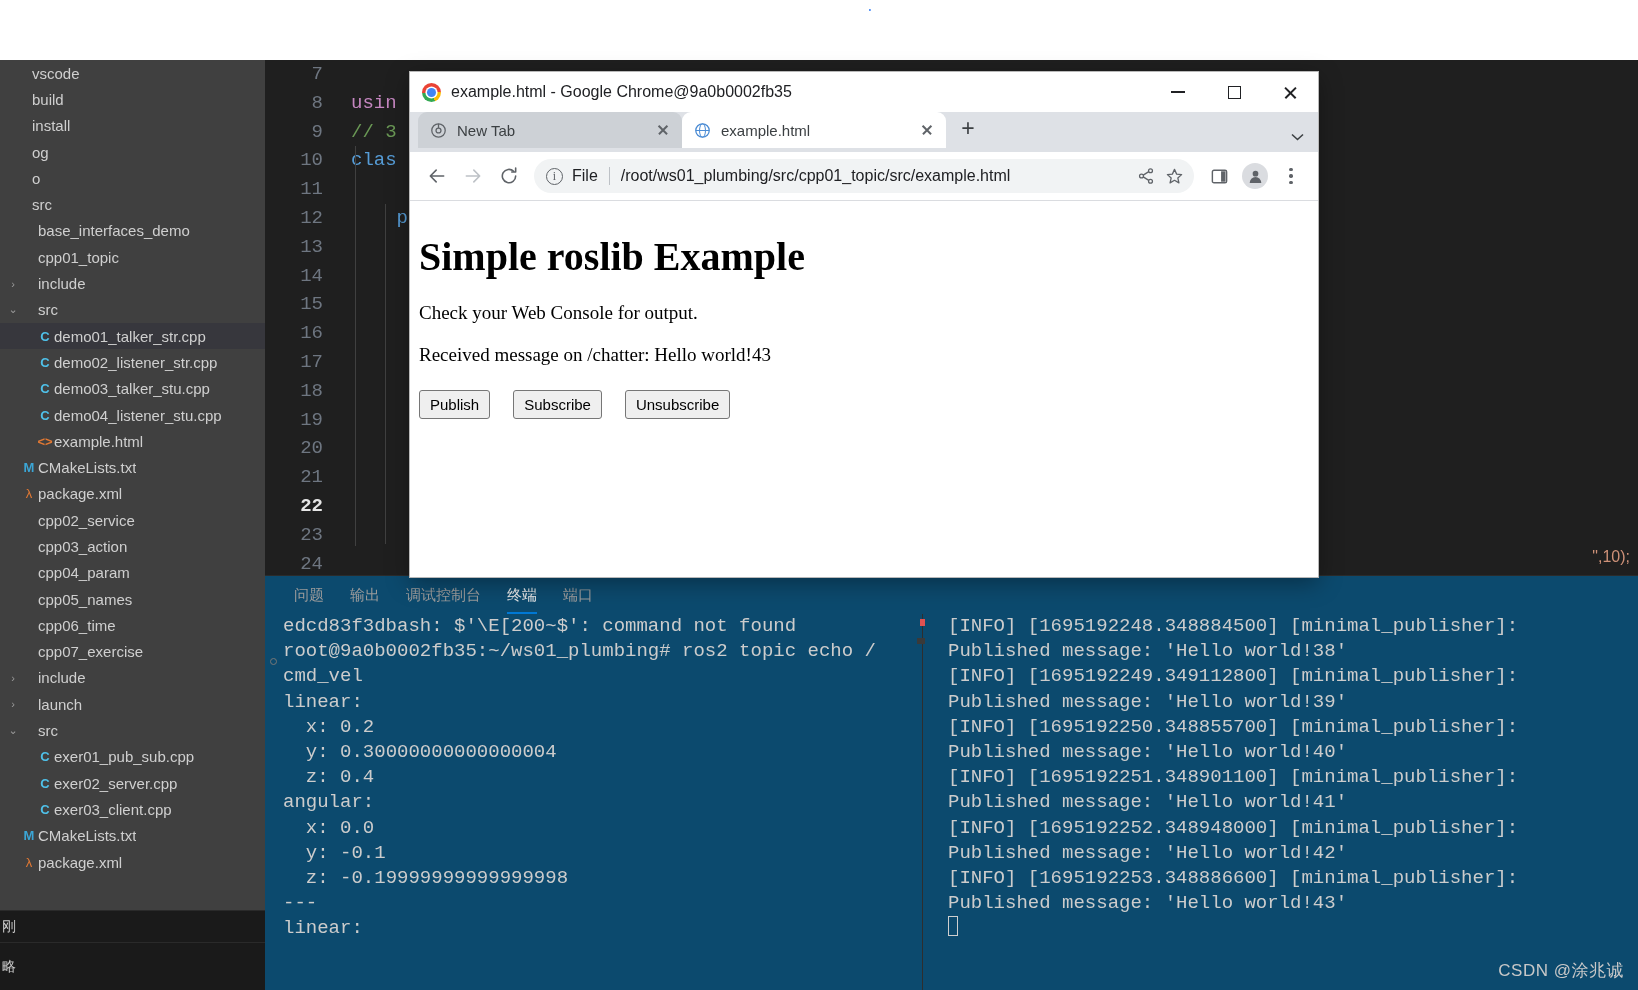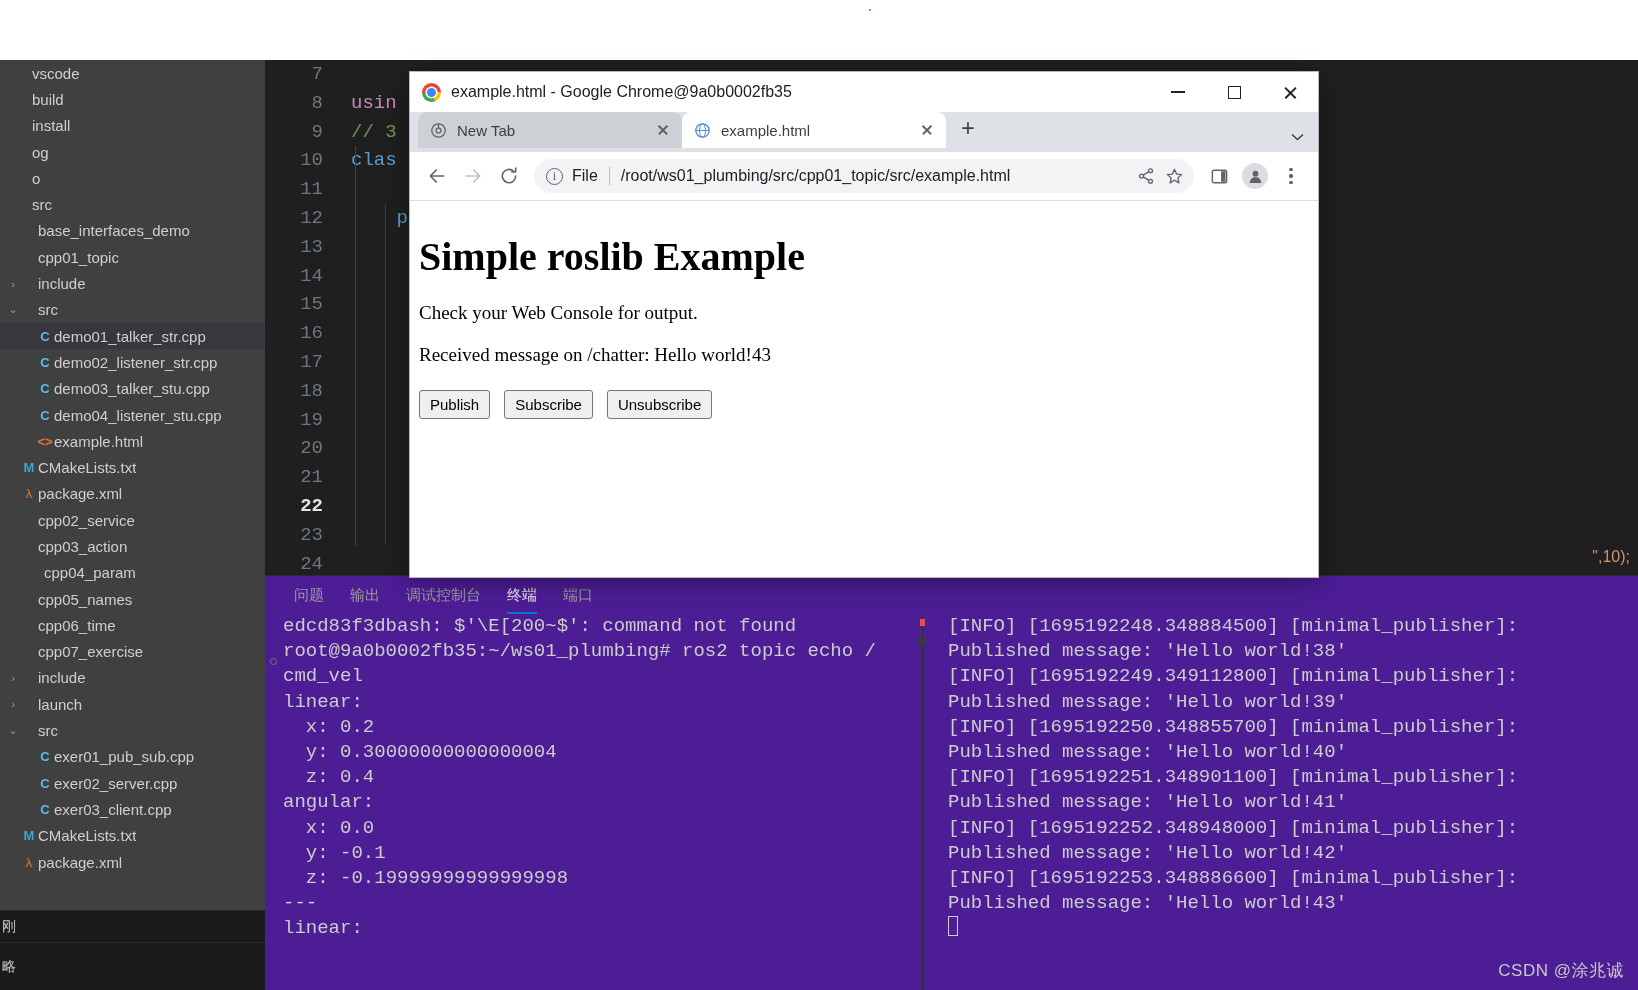--- a/index.html
+++ b/index.html
@@ -72,21 +72,21 @@
   .kw-green { color: #6a9955; }
   .kw-str { color: #ce9178; }
   .kw-plain { color: #d4d4d4; }
   .indent-guide {
     position: absolute; width: 1px; background: #404040;
   }
 
   
   .panel {
     position: absolute; left: 265px; top: 515px; width: 1373px; height: 415px;
-    background: #4c1d95; border-top: 1px solid #2b2b2b;
+    background: #0c4a6e; border-top: 1px solid #2b2b2b;
   }
   .panel-tabs {
     position: absolute; left: 0; top: 0; height: 38px; width: 100%;
     display: flex; align-items: center; padding-left: 16px; gap: 0;
   }
   .ptab {
     color: #9b9b9b; font-size: 15px; padding: 0 13px; height: 38px;
     display: flex; align-items: center; position: relative;
     font-family: "Liberation Sans", sans-serif;
   }
@@ -236,21 +236,21 @@
   .dots-v { display:flex; flex-direction:column; gap:3px; align-items:center; }
   .dots-v i { width:3.4px; height:3.4px; border-radius:50%; background:#5f6368; display:block; }
 
   .cr-viewport {
     background: #ffffff; height: 337px; padding: 24px 0 0 9px;
     border-top: 1px solid #dadce0;
     font-family: "Liberation Serif", serif;
   }
   .pg-h1 { font-size: 40px; font-weight: bold; color: #000; margin: 8px 0 22px 0; font-family:Liberation Serif, serif; }
   .pg-p { font-size: 19px; color: #000; margin: 0 0 20px 0; font-family:"Liberation Serif", serif; }
-  .pg-buttons { display: flex; gap: 14px; margin-top: 24px; }
+  .pg-buttons { display: flex; gap: 23px; margin-top: 24px; }
   .pg-btn {
     font-size: 15px; font-family: "Liberation Sans", sans-serif;
     padding: 5px 10px; background: #efefef; color: #000;
     border: 1px solid #767676; border-radius: 3px;
   }
 </style>
 </head>
 <body>
 
 <div id="root">
@@ -350,21 +350,21 @@
         <div class="tree-row" style="padding-left: 6px;">
           <span class="tw"></span>
           <span class="ic"></span>
           <span class="lbl">cpp02_service</span>
         </div>
         <div class="tree-row" style="padding-left: 6px;">
           <span class="tw"></span>
           <span class="ic"></span>
           <span class="lbl">cpp03_action</span>
         </div>
-        <div class="tree-row" style="padding-left: 12px;">
+        <div class="tree-row" style="padding-left: 6px;">
           <span class="tw"></span>
           <span class="ic"></span>
           <span class="lbl">cpp04_param</span>
         </div>
         <div class="tree-row" style="padding-left: 6px;">
           <span class="tw"></span>
           <span class="ic"></span>
           <span class="lbl">cpp05_names</span>
         </div>
         <div class="tree-row" style="padding-left: 6px;">

